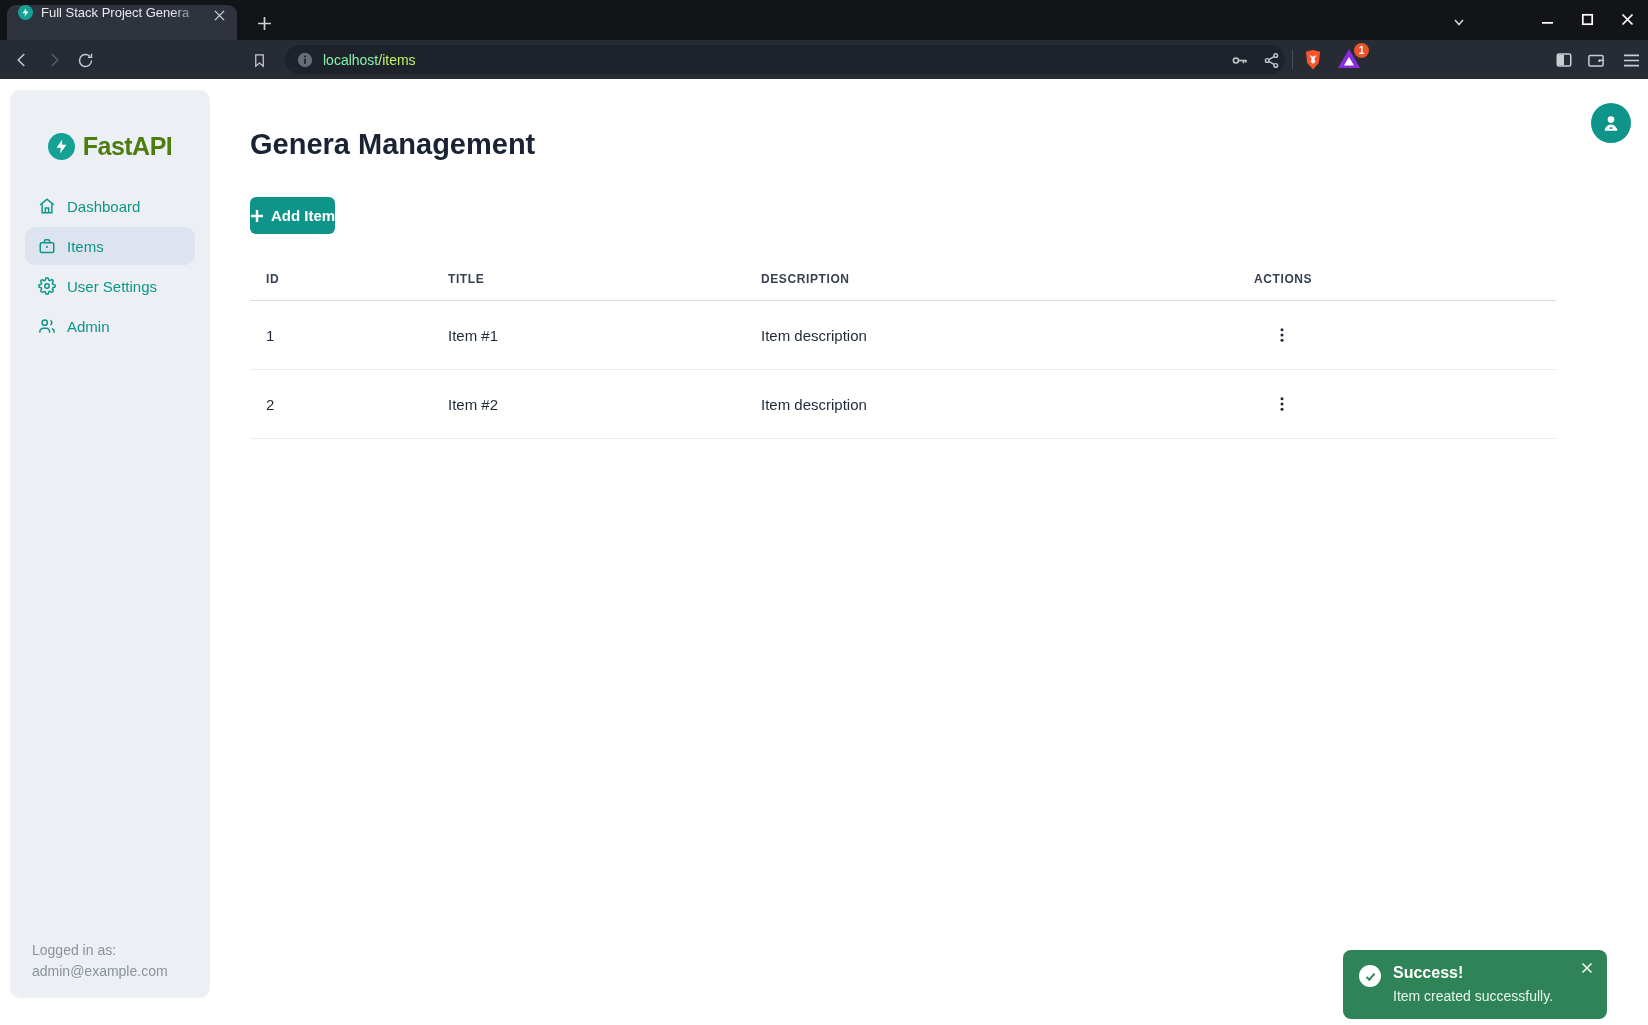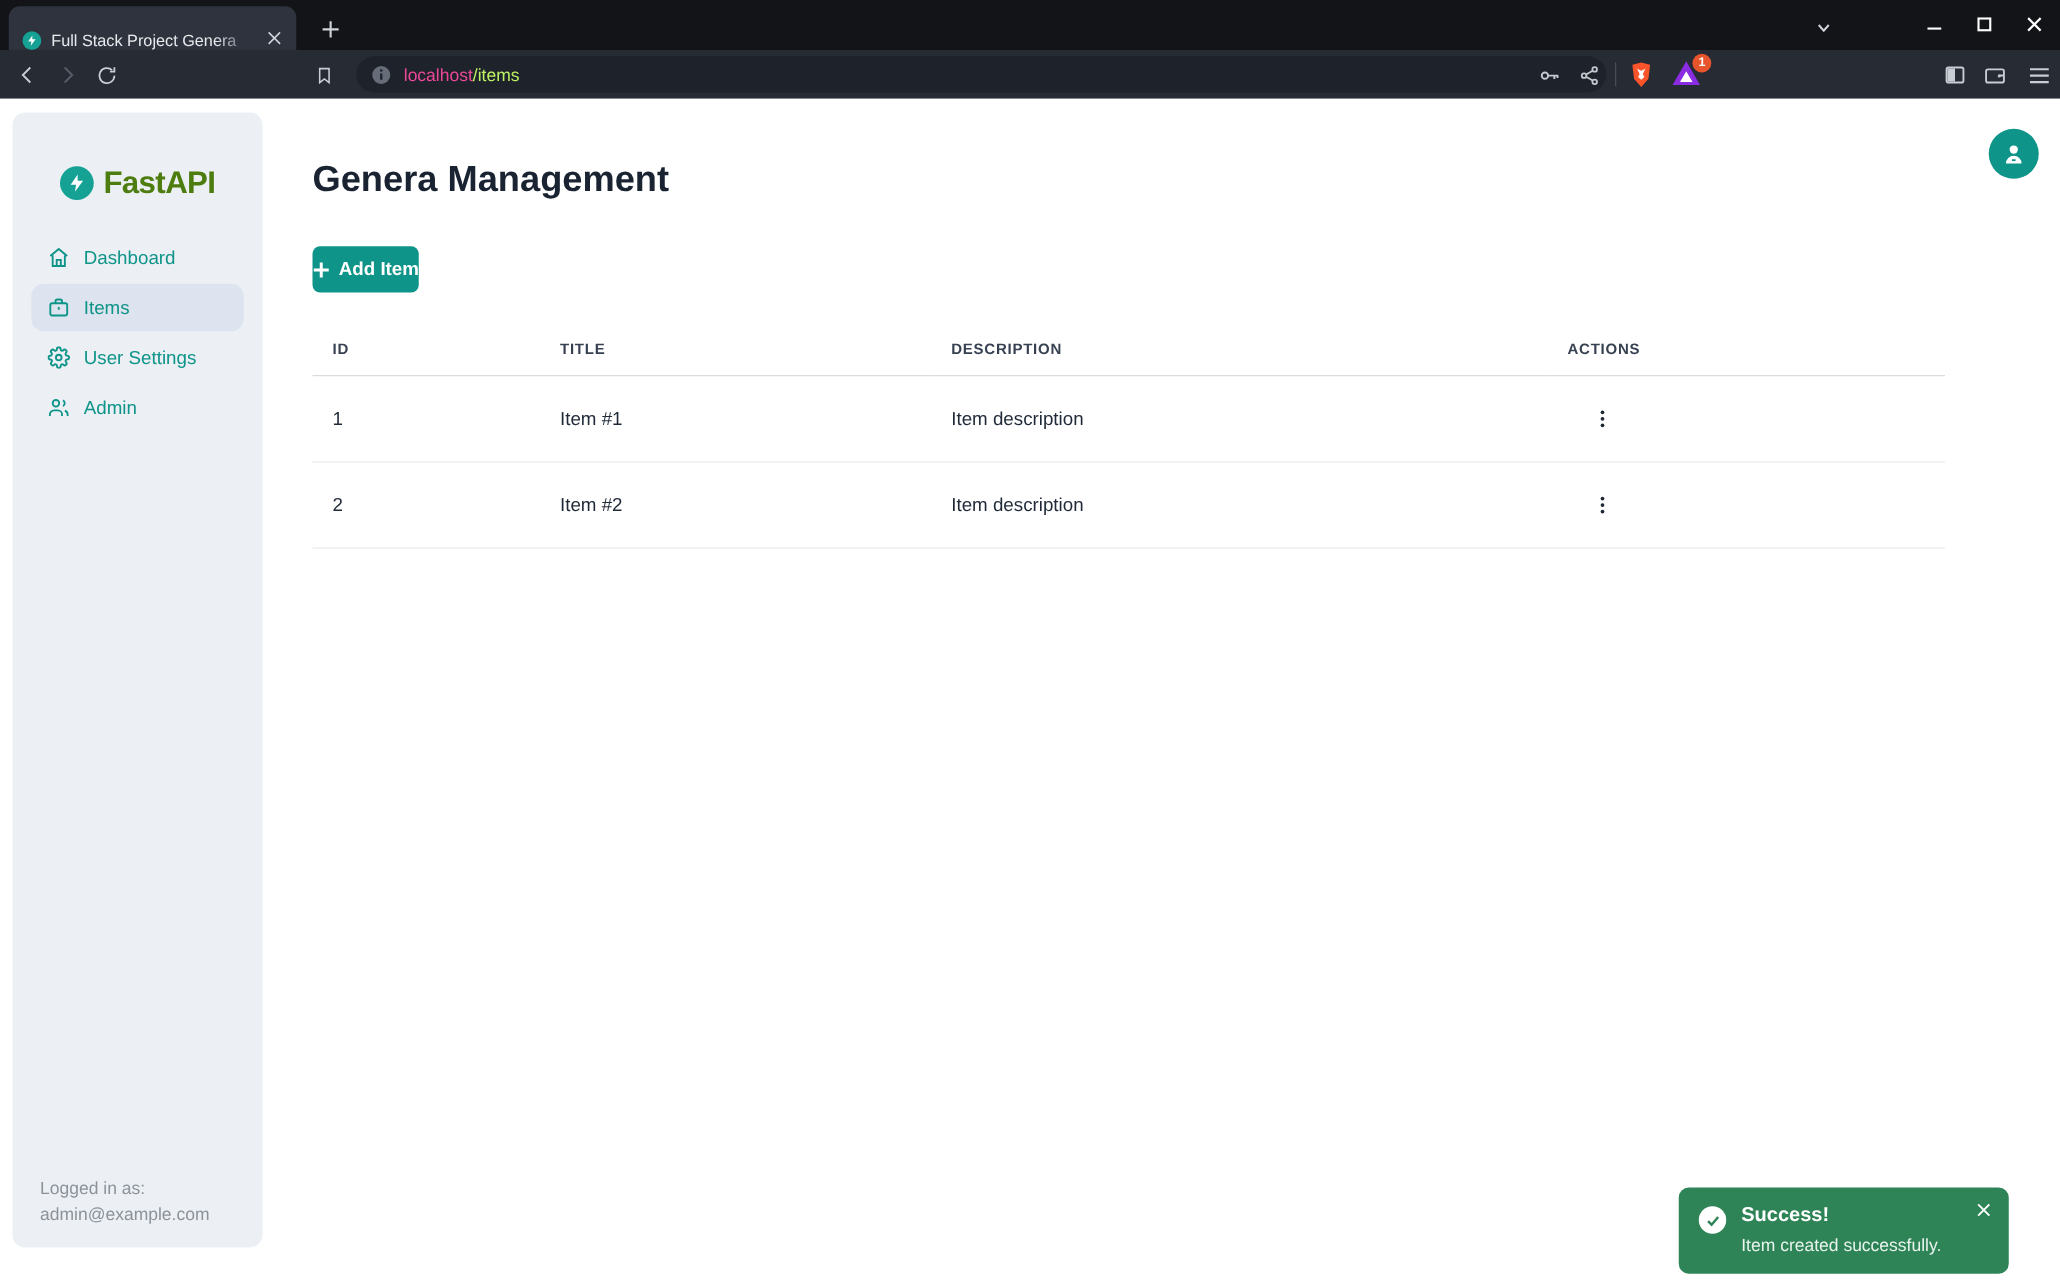--- a/index.html
+++ b/index.html
@@ -3,41 +3,41 @@
 <meta charset="utf-8">
 <style>
   * { box-sizing: border-box; margin: 0; padding: 0; }
   html,body { width:1648px; height:1025px; overflow:hidden; }
   body { font-family:"Liberation Sans", sans-serif; background:#ffffff; position:relative; }
   svg { display:block; }
 
   
   .tabbar { position:relative; height:40px; background:#121418; }
   .tab { position:absolute; left:7px; top:5px; width:230px; height:35px; background:#2e333d;
-         border-radius:9px 9px 0 0; display:flex; align-items:flex-end; padding:0 8px 0 11px; cursor:default; }
+         border-radius:9px 9px 0 0; display:flex; align-items:flex-start; padding:0 8px 0 11px; cursor:default; }
   .favicon { width:15px; height:15px; border-radius:50%; background:#15a294; display:flex;
              align-items:center; justify-content:center; flex:0 0 auto; }
   .tab-title { color:#e8eaed; font-size:13px; margin-left:8px; white-space:nowrap; overflow:hidden; flex:1;
                -webkit-mask-image:linear-gradient(90deg,#000 78%,transparent 97%);
                mask-image:linear-gradient(90deg,#000 78%,transparent 97%); }
   .tab-close { width:20px; height:20px; display:flex; align-items:center; justify-content:center;
                border-radius:4px; flex:0 0 auto; }
   .newtab { position:absolute; left:251px; top:10px; width:26px; height:26px; display:flex;
             align-items:center; justify-content:center; border-radius:6px; }
   .tab-search { position:absolute; left:1447px; top:10px; width:24px; height:24px; display:flex;
                 align-items:center; justify-content:center; }
   .win-controls { position:absolute; right:8px; top:6px; display:flex; gap:14px; }
   .win-btn { width:26px; height:26px; display:flex; align-items:center; justify-content:center; }
 
   .toolbar { position:relative; height:39px; background:#272b34; }
   .nav-btn { position:absolute; top:7px; width:26px; height:26px; display:flex; align-items:center; justify-content:center; }
   .urlbar { position:absolute; left:285px; top:5px; width:1000px; height:29px; background:#1e222a;
             border-radius:15px; display:flex; align-items:center; padding:0 12px; }
   .url-text { font-size:14px; margin-left:10px; }
-  .url-host { color:#ec4899;margin-top:24px; }
+  .url-host { color:#86efac;margin-top:24px; }
   .url-path { color:#bef264; }
   .tb-icon { position:absolute; top:7px; width:26px; height:26px; display:flex; align-items:center; justify-content:center; }
   .tb-divider { position:absolute; left:1292px; top:10px; width:1px; height:19px; background:#474d58; }
   .rewards-wrap { position:absolute; left:1336px; top:6px; width:28px; height:28px; }
   .badge { position:absolute; top:-3px; right:-5px; min-width:15px; height:15px; border-radius:8px;
            background:#e8542b; color:#fff; font-size:10px; font-weight:bold; display:flex;
            align-items:center; justify-content:center; padding:0 4px; }
 
   
   .app { position:relative; height:946px; background:#ffffff; }

